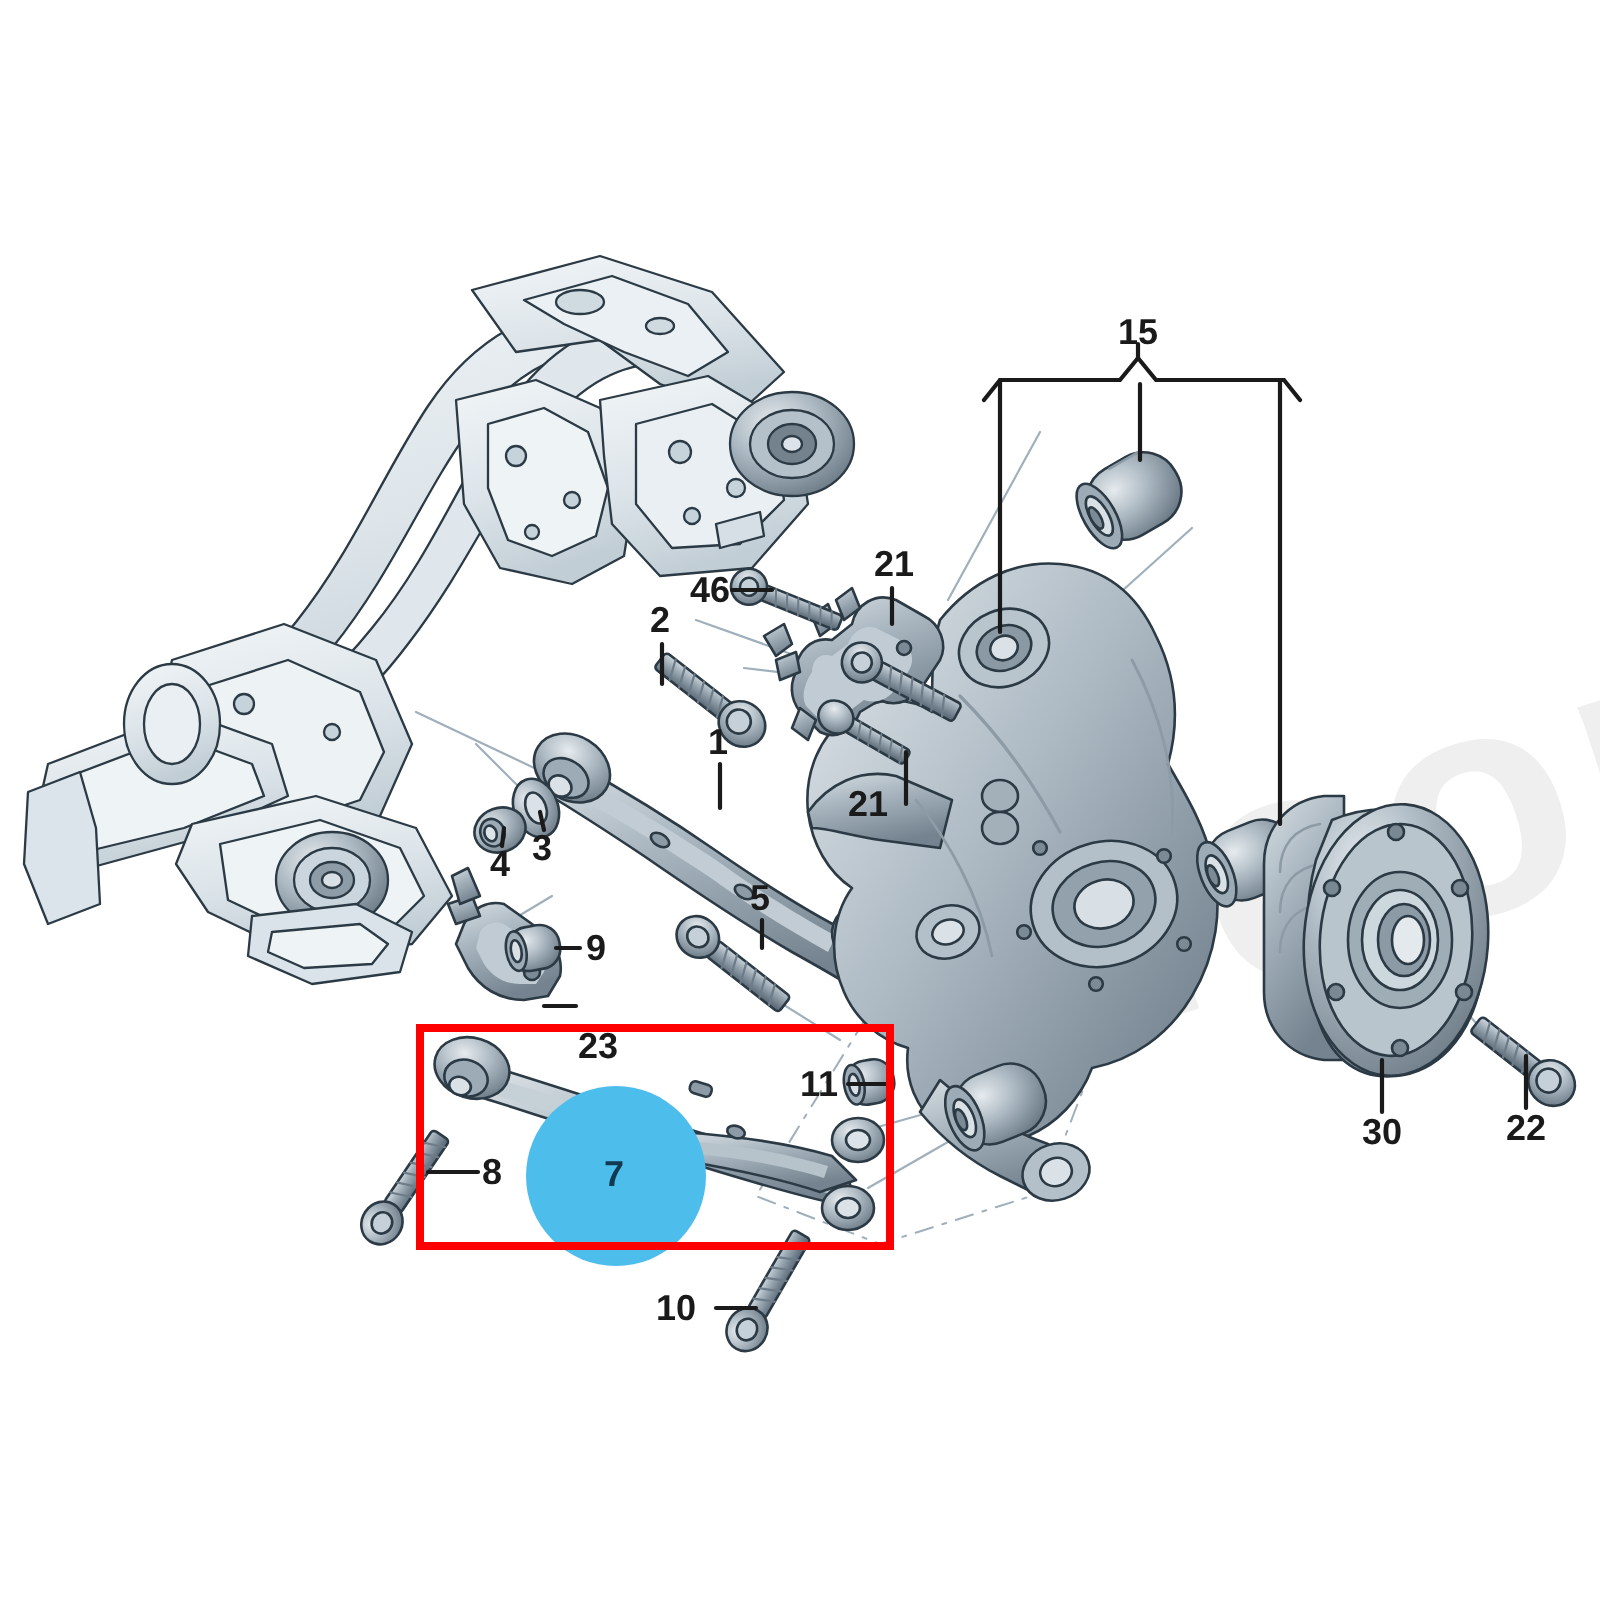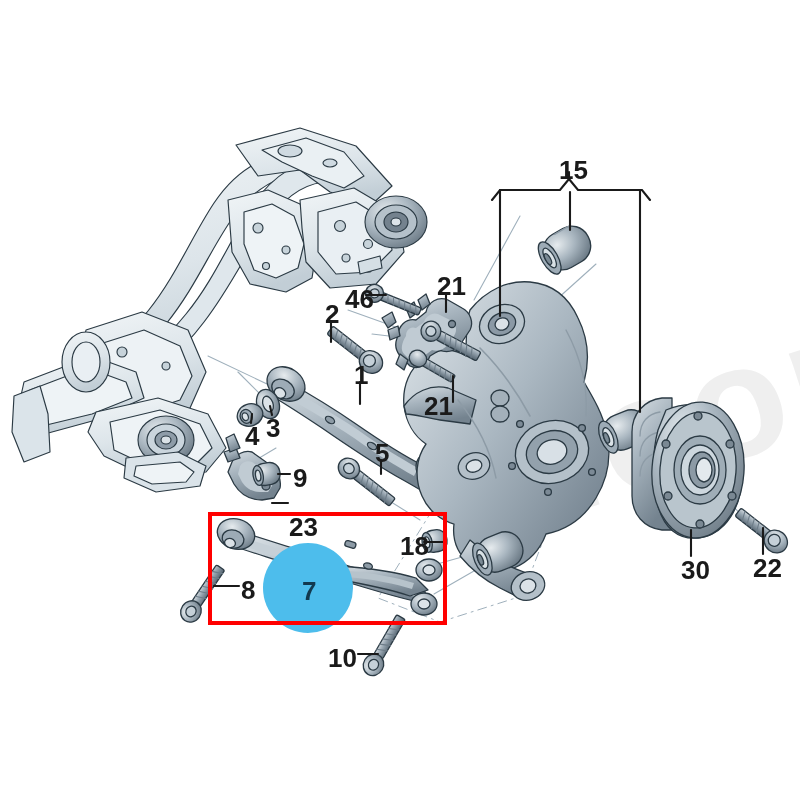--- a/index.html
+++ b/index.html
@@ -8,21 +8,21 @@
     width:800px;height:800px;overflow:hidden;
     font-family:"Liberation Sans",sans-serif;
     background:#ffffff;
   }
   #stage{position:relative;width:800px;height:800px;background:#ffffff;}
   #stage svg{position:absolute;left:0;top:0;}
   .lbl{
     position:absolute;
     font-family:"Liberation Sans",sans-serif;
     font-weight:bold;
-    font-size:26px;
+    font-size:18px;
     color:#1a1a1a;
     line-height:1;
     white-space:nowrap;
     user-select:none;
   }
   .lbl.blue{color:#12394f;}
   .wm{
     position:absolute;
     font-family:"Liberation Sans",sans-serif;
     font-weight:bold;
@@ -506,21 +506,21 @@
 
   <div class="lbl" style="left:354px;top:362px;">1</div>
   <div class="lbl" style="left:325px;top:301px;">2</div>
   <div class="lbl" style="left:266px;top:415px;">3</div>
   <div class="lbl" style="left:245px;top:423px;">4</div>
   <div class="lbl" style="left:375px;top:440px;">5</div>
   <div class="lbl blue" style="left:302px;top:578px;">7</div>
   <div class="lbl" style="left:241px;top:577px;">8</div>
   <div class="lbl" style="left:293px;top:465px;">9</div>
   <div class="lbl" style="left:328px;top:645px;">10</div>
-  <div class="lbl" style="left:400px;top:533px;">18</div>
+  <div class="lbl" style="left:400px;top:533px;">11</div>
   <div class="lbl" style="left:559px;top:157px;">15</div>
   <div class="lbl" style="left:681px;top:557px;">30</div>
   <div class="lbl" style="left:424px;top:393px;">21</div>
   <div class="lbl" style="left:753px;top:555px;">22</div>
   <div class="lbl" style="left:289px;top:494px;margin-top:20px;">23</div>
   <div class="lbl" style="left:437px;top:273px;">21</div>
   <div class="lbl" style="left:345px;top:286px;">46</div>
 
 </div>
 

